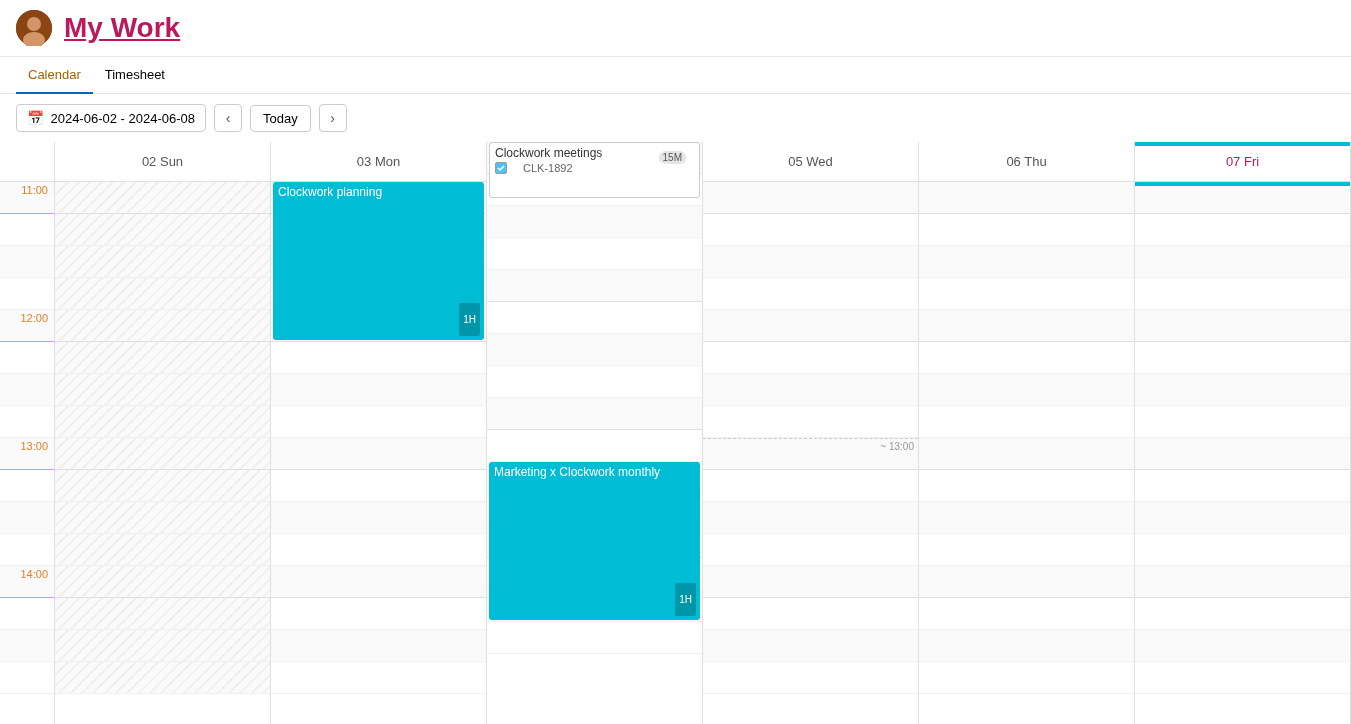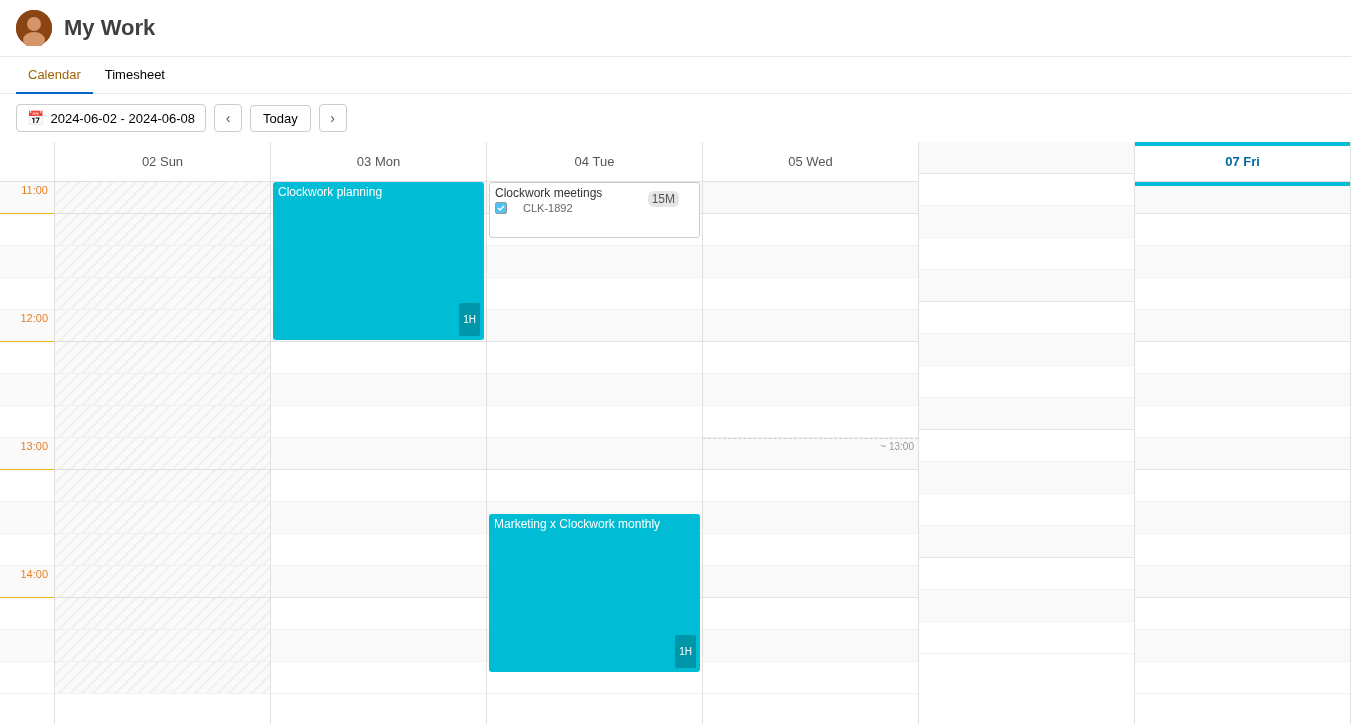--- a/index.html
+++ b/index.html
@@ -1,21 +1,21 @@
 <!DOCTYPE html>
 <html><head>
   <meta charset="utf-8">
   <style>
     * { box-sizing: border-box; margin: 0; padding: 0; }
     body { font-family: -apple-system, BlinkMacSystemFont, 'Segoe UI', sans-serif; font-size: 13px; background: #fff; color: #333; }
 
     
     .header { display: flex; align-items: center; padding: 10px 16px; border-bottom: 1px solid #e8e8e8; }
     .avatar-placeholder { width: 36px; height: 36px; border-radius: 50%; background: #8B4513; display: flex; align-items: center; justify-content: center; margin-right: 12px; font-size: 18px; }
-    .page-title { font-size: 22px; font-weight: 600; color: #404040; }
+    .page-title { font-size: 28px; font-weight: 600; color: #be185d; text-decoration: underline; }
 
     
     .tabs { display: flex; padding: 0 16px; border-bottom: 1px solid #e8e8e8; }
     .tab { padding: 10px 12px; cursor: pointer; font-size: 13px; color: #000000; border-bottom: 2px solid transparent; margin-bottom: -1px; }
     .tab.active { color: #a16207; border-bottom: 2px solid #0066cc; font-weight: 500; }
 
     
     .toolbar { display: flex; align-items: center; padding: 10px 16px; gap: 8px; }
     .date-range-btn { display: flex; align-items: center; gap: 6px; padding: 5px 10px; border: 1px solid #ccc; border-radius: 4px; cursor: pointer; font-size: 13px; background: #fff; }
     .nav-btn { width: 28px; height: 28px; border: 1px solid #ccc; border-radius: 4px; cursor: pointer; background: #fff; display: flex; align-items: center; justify-content: center; font-size: 14px; color: #555; }
@@ -25,21 +25,21 @@
     .calendar-container { display: flex; overflow: auto; height: calc(100vh - 130px); }
     .time-column { width: 55px; flex-shrink: 0; border-right: 1px solid #e0e0e0; }
     .time-header { height: 40px; border-bottom: 1px solid #e0e0e0; }
     .time-slot { height: 32px; display: flex; align-items: flex-start; justify-content: flex-end; padding-right: 6px; padding-top: 2px; font-size: 11px; color: #e67e22; border-bottom: 1px solid #f0f0f0; position: relative; }
     .time-slot.hour { border-bottom: 1px solid #eab308; }
     .time-slot:nth-child(odd) { background: #fafafa; }
 
     .days-container { display: flex; flex: 1; }
     .day-column { flex: 1; border-right: 1px solid #e0e0e0; position: relative; min-width: 180px; }
     .day-header { height: 40px; border-bottom: 1px solid #e0e0e0; display: flex; align-items: center; justify-content: center; font-size: 13px; color: #555; background: #fff; position: sticky; top: 0; z-index: 10; }
-    .day-header.today { color: #0369a1; font-weight: bold; }
+    .day-header.today { color: #be185d; }
 
     
     .day-slots { position: relative; text-decoration: underline; }
     .day-slot { height: 32px; border-bottom: 1px solid #f0f0f0; }
     .day-slot.hour { border-bottom: 1px solid #e0e0e0; }
     .day-slot:nth-child(odd) { background: #f9f9f9; }
 
     
     .day-column.weekend .day-slot { background: repeating-linear-gradient(135deg, #f0f0f0, #f0f0f0 2px, #fafafa 2px, #fafafa 8px); }
 
@@ -149,21 +149,20 @@
             <div class="day-slot"></div>
             <div class="day-slot"></div>
             <div class="day-slot"></div>
             <div class="event cyan" style="top: 0px; height: 158px;">
               <div class="event-title">Clockwork planning</div>
               <div class="event-badge">1H</div>
             </div>
           </div>
         </div>
         <div class="day-column">
-          <div class="day-header">04 Tue</div>
           <div class="day-slots" style="position: relative;">
             <div class="day-slot hour"></div>
             <div class="day-slot"></div>
             <div class="day-slot"></div>
             <div class="day-slot"></div>
             <div class="day-slot hour"></div>
             <div class="day-slot"></div>
             <div class="day-slot"></div>
             <div class="day-slot"></div>
             <div class="day-slot hour"></div>
@@ -177,23 +176,23 @@
             <div class="event white-border" style="top: 0px; height: 56px;">
               <div class="event-title">Clockwork meetings</div>
               <div class="event-sub">
                 <div class="event-checkbox">
                   <svg width="8" height="8" viewBox="0 0 8 8">
                     <polyline points="1,4 3,6 7,2" stroke="white" stroke-width="1.5" fill="none"></polyline>
                   </svg>
                 </div>
                 <span class="event-tag">CLK-1892</span>
               </div>
-              <span style="position: absolute; right: 20px; top: 8px; background: rgba(0, 0, 0, 0.1); color: rgb(85, 85, 85); font-size: 12px; padding: 1px 4px; border-radius: 6px;">15M</span>
-            </div>
-            <div class="event cyan" style="top: 332px; height: 158px;">
+              <span style="position: absolute; right: 13px; top: 8px; background: rgba(0, 0, 0, 0.1); color: rgb(85, 85, 85); font-size: 10px; padding: 1px 4px; border-radius: 6px;">15M</span>
+            </div>
+            <div class="event cyan" style="top: 320px; height: 158px;">
               <div class="event-title">Marketing x Clockwork monthly</div>
               <div class="event-badge">1H</div>
             </div>
           </div>
         </div>
         <div class="day-column">
           <div class="day-header">05 Wed</div>
           <div class="day-slots" style="position: relative;">
             <div class="day-slot hour"></div>
             <div class="day-slot"></div>
@@ -210,20 +209,21 @@
             <div class="day-slot hour"></div>
             <div class="day-slot"></div>
             <div class="day-slot"></div>
             <div class="day-slot"></div>
             <div style="position: absolute; left: 0px; right: 0px; top: 256px; border-top: 1px dashed rgb(204, 204, 204); z-index: 4;">
               <span style="position: absolute; right: 4px; top: 2px; font-size: 10px; color: rgb(153, 153, 153);">~ 13:00</span>
             </div>
           </div>
         </div>
         <div class="day-column">
+          <div class="day-header">06 Thu</div>
           <div class="day-slots" style="position: relative;">
             <div class="day-slot hour"></div>
             <div class="day-slot"></div>
             <div class="day-slot"></div>
             <div class="day-slot"></div>
             <div class="day-slot hour"></div>
             <div class="day-slot"></div>
             <div class="day-slot"></div>
             <div class="day-slot"></div>
             <div class="day-slot hour"></div>

